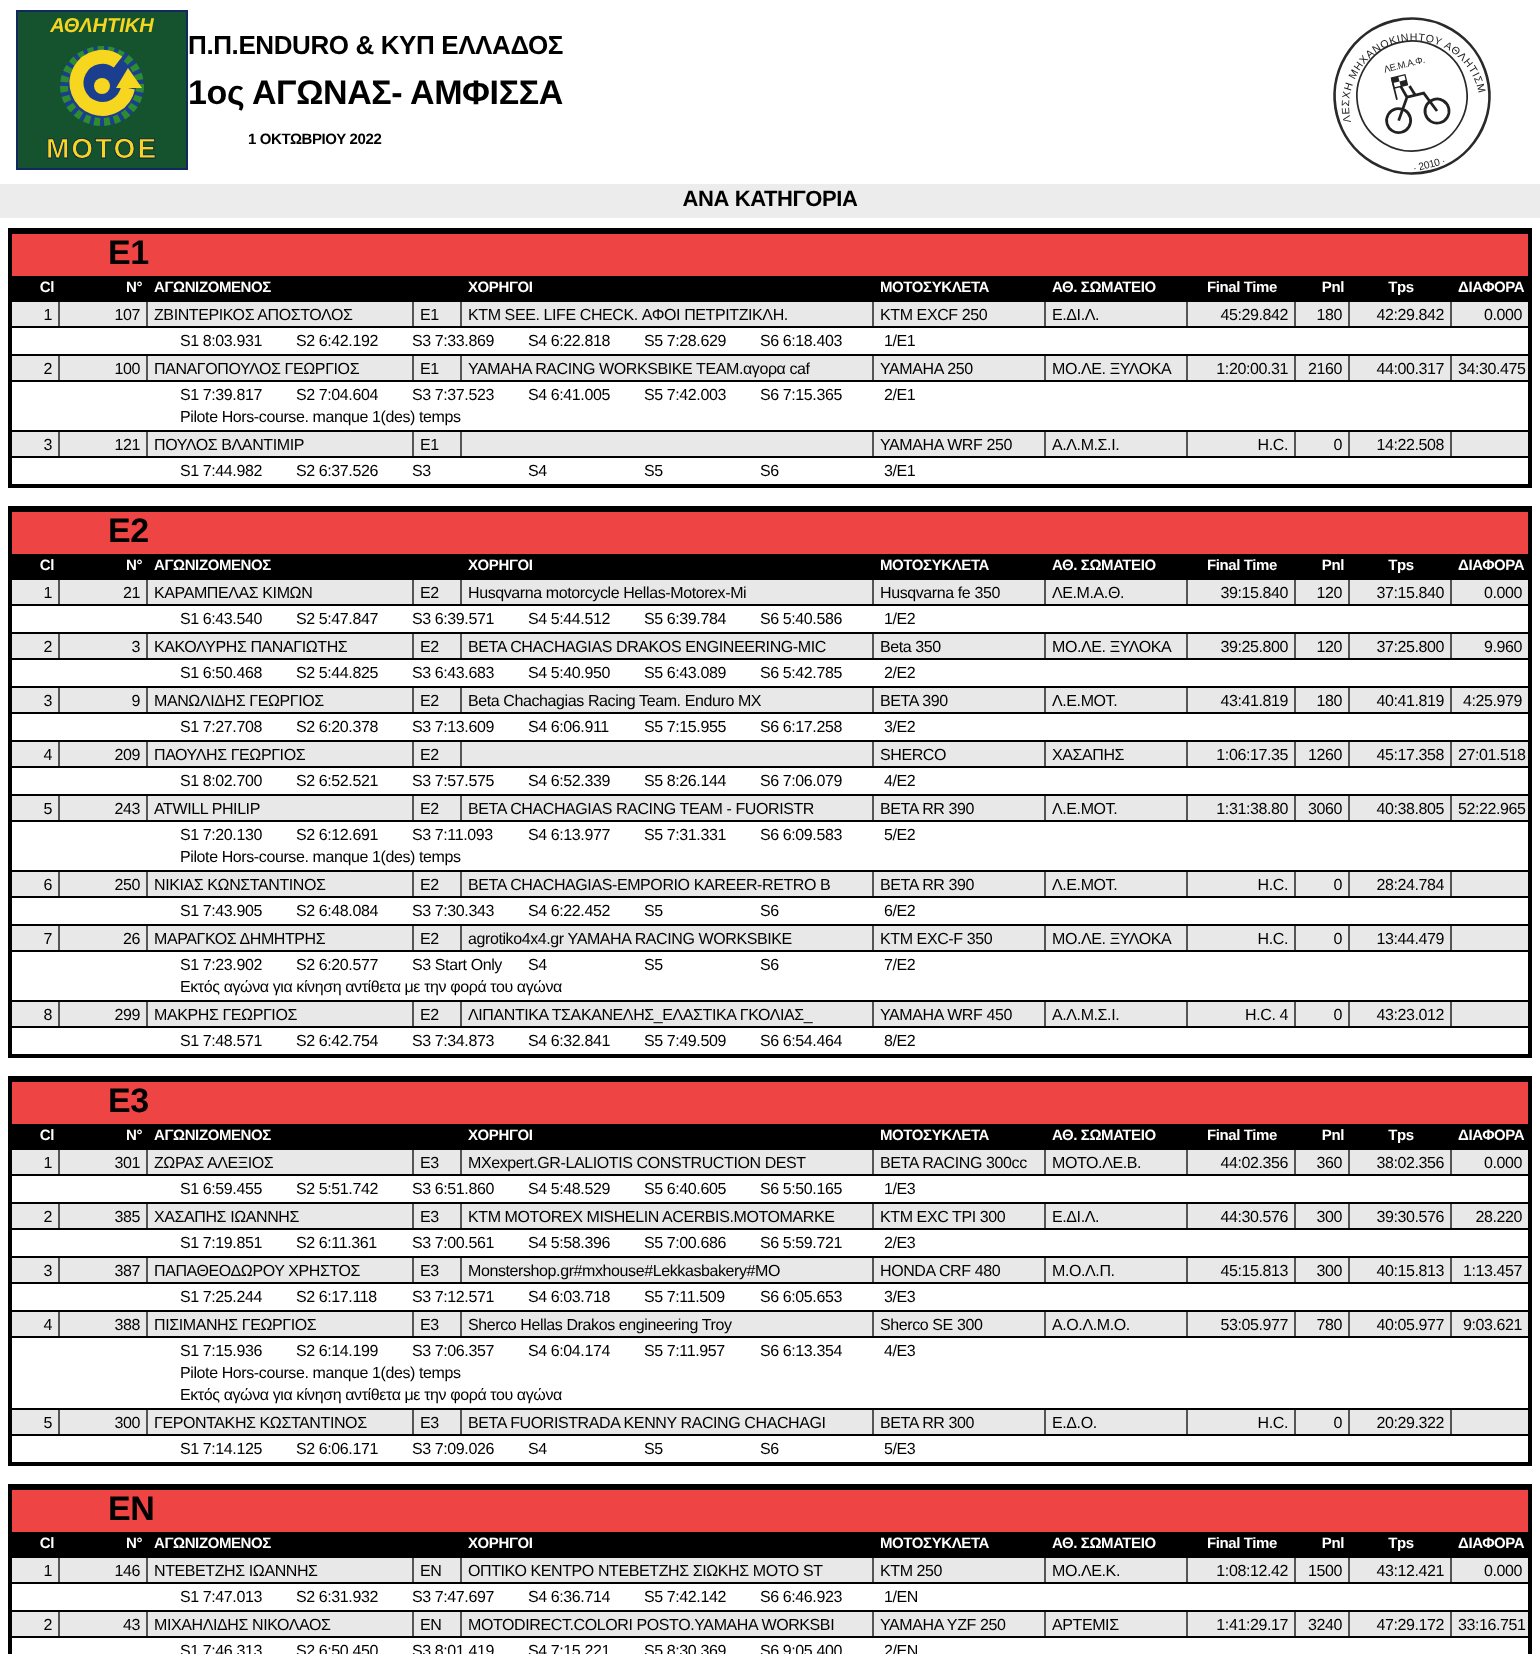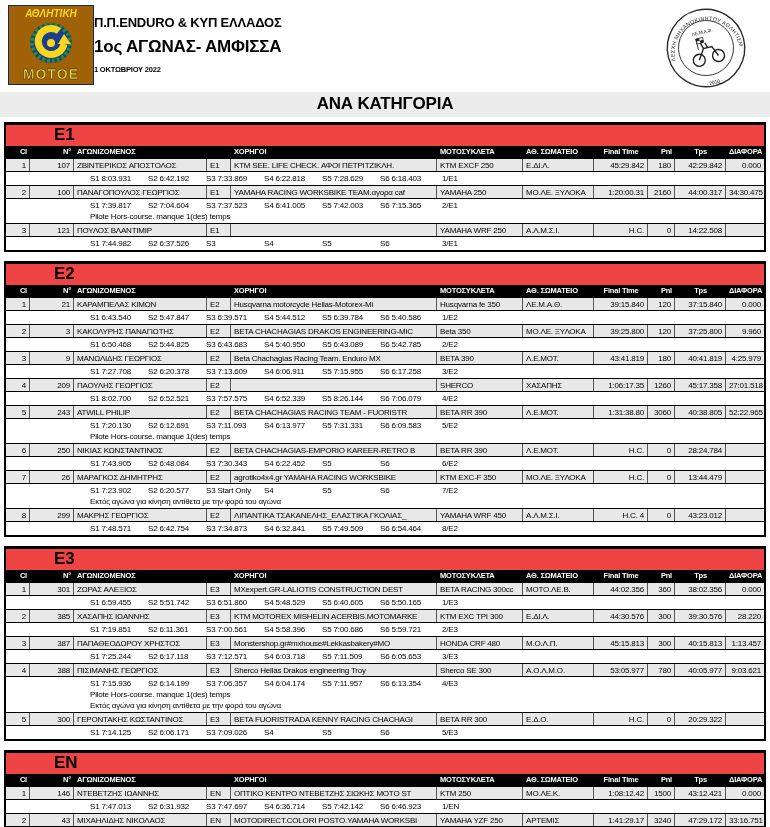--- a/index.html
+++ b/index.html
@@ -7,38 +7,38 @@
   body {
     width:770px; height:827px;
     font-family:"Liberation Sans", sans-serif;
     color:#000; letter-spacing:-0.2px;
   }
   .page { width:770px; height:827px; padding-top:3px; overflow:hidden; }
 
   
   .top-header { display:flex; align-items:flex-start; padding:2px 6px 0 8px; height:86px; }
   .logo-left {
-    width:86px; height:80px; background:#a16207; border:1px solid #12295f;
+    width:86px; height:80px; background:#14532d; border:1px solid #12295f;
     display:flex; flex-direction:column; align-items:center; justify-content:space-between;
     padding:2px 0; flex:0 0 auto;
   }
   .logo-top { color:#f7d620; font-weight:bold; font-style:italic; font-size:10px; letter-spacing:0; white-space:nowrap; }
   .logo-bottom { color:#f7d620; font-weight:bold; font-size:14px; letter-spacing:1px; -webkit-text-stroke:0.4px #0a1f4d; }
   .emblem-svg { display:block; }
   .titles { flex:1 1 auto; padding-top:10px; }
   .t1 { font-size:13px; font-weight:bold; }
   .t2 { font-size:17px; font-weight:bold; margin-top:7px; }
-  .t3 { font-size:7.5px; font-weight:bold; margin-top:8px; }
+  .t3 { font-size:7.5px; font-weight:bold; margin-top:8px;margin-left:30px; }
   .stamp { width:112px; height:86px; flex:0 0 auto; }
   .stamp svg { transform:rotate(-14deg); display:block; }
 
   
   .cat-bar {
     background:#ececec; margin:3px 0 5px; padding:2px 0 3px;
-    text-align:center; font-weight:bold; font-size:17px;
+    text-align:center; font-weight:bold; font-size:11px;
   }
 
   
   .sec { border:2px solid #000; border-top-width:3px; margin:0 4px 9px; background:#ef4444; }
   .sec-title { font-size:17px; font-weight:bold; line-height:20px; height:21px; padding-left:48px; }
   .row { display:grid; grid-template-columns:24px 44px 133px 24px 206px 86px 71px 54px 27px 51px auto; }
   .thead { background:#000; color:#fff; font-size:7.5px; font-weight:bold; line-height:12px; height:12px; }
   .thead .cell { padding:0 3px; white-space:nowrap; overflow:hidden; }
   .thead .c-final, .thead .c-tps { text-align:center; }
   .thead .c-diff { text-align:right; padding-right:4px; }

